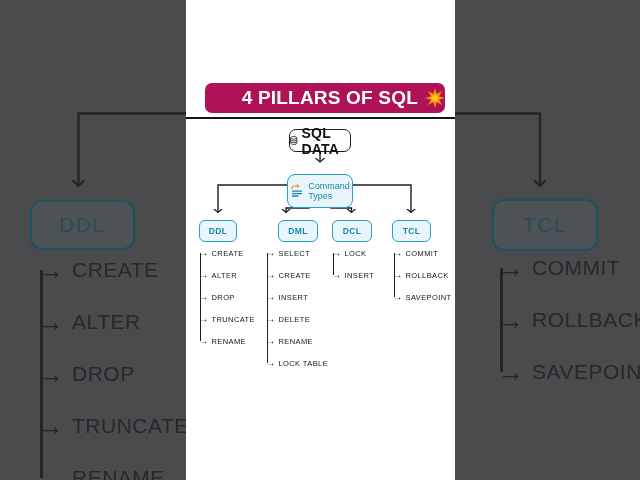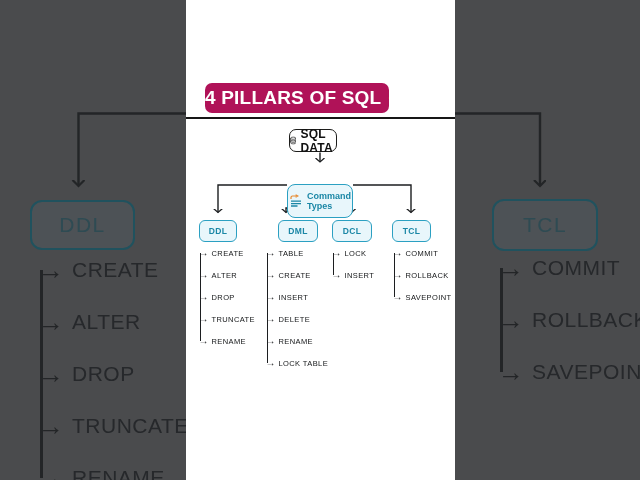--- a/index.html
+++ b/index.html
@@ -14,36 +14,36 @@
     position:absolute;display:flex;align-items:center;justify-content:center;
     border:2.2px solid #20525e;border-radius:12px;background:rgba(140,210,230,0.06);
     color:#2e4b53;font-size:21px;font-weight:500;letter-spacing:1.5px;
   }
   .bg-list .cmd-arrow{font-size:26px;color:#232527;margin-left:-2px;line-height:1;}
   .bg-list .cmd-label{font-size:21px;margin-left:8px;color:#26282b;letter-spacing:.5px;font-weight:500;}
   .bg-list .spine{width:2.6px;background:#232527;}
   
   #panel{position:absolute;left:186px;top:0;width:269px;height:480px;background:#ffffff;}
   #title-box{
-    position:absolute;left:19px;top:83px;width:184px;height:30px;
+    position:absolute;left:19px;top:83px;width:240px;height:30px;
     background:#b01258;border-radius:7px;
     display:flex;align-items:center;justify-content:flex-end;gap:7px;
     color:#fff;font-size:19px;font-weight:bold;letter-spacing:.2px;white-space:nowrap;
   }
   #title-rule{position:absolute;left:0;top:117px;width:269px;height:2px;background:#161616;}
   .node{position:absolute;display:flex;align-items:center;justify-content:center;box-sizing:border-box;}
   #root-node{
-    left:103px;top:129px;width:48px;height:23px;gap:4px;
+    left:103px;top:129px;width:62px;height:23px;gap:4px;
     border:1.5px solid #1d1d1b;border-radius:7px;background:#fff;
-    font-size:12px;font-weight:600;color:#111;letter-spacing:.2px;
+    font-size:14px;font-weight:600;color:#111;letter-spacing:.2px;
   }
   #hub-node{
-    left:101px;top:184px;width:66px;height:34px;gap:4px;
+    left:101px;top:174px;width:66px;height:34px;gap:4px;
     border:1.6px solid #2ba0c2;border-radius:8px;background:#e8f6fb;
-    font-size:9px;font-weight:700;color:#1b87a6;
+    font-size:9px;font-weight:400;color:#1b87a6;
   }
   #hub-node .hub-text{line-height:1.15;}
   .pillar-node{
     top:220px;height:22px;
     border:1.5px solid #2ba0c2;border-radius:6px;background:#e8f6fb;
     font-size:8.5px;font-weight:600;color:#1b87a6;letter-spacing:.3px;
   }
   
   .cmd-list{position:absolute;}
   .cmd-row{display:flex;align-items:center;}
@@ -183,21 +183,21 @@
         </div>
         <div class="cmd-row" style="height: 22px;">
           <span class="cmd-arrow">→</span>
           <span class="cmd-label">RENAME</span>
         </div>
       </div>
     <div class="cmd-list center-list" style="left:81px;top:242px;">
         <div class="spine" style="top: 11px; height: 110px;"></div>
         <div class="cmd-row" style="height: 22px;">
           <span class="cmd-arrow">→</span>
-          <span class="cmd-label">TABLE</span>
+          <span class="cmd-label">SELECT</span>
         </div>
         <div class="cmd-row" style="height: 22px;">
           <span class="cmd-arrow">→</span>
           <span class="cmd-label">CREATE</span>
         </div>
         <div class="cmd-row" style="height: 22px;">
           <span class="cmd-arrow">→</span>
           <span class="cmd-label">INSERT</span>
         </div>
         <div class="cmd-row" style="height: 22px;">

